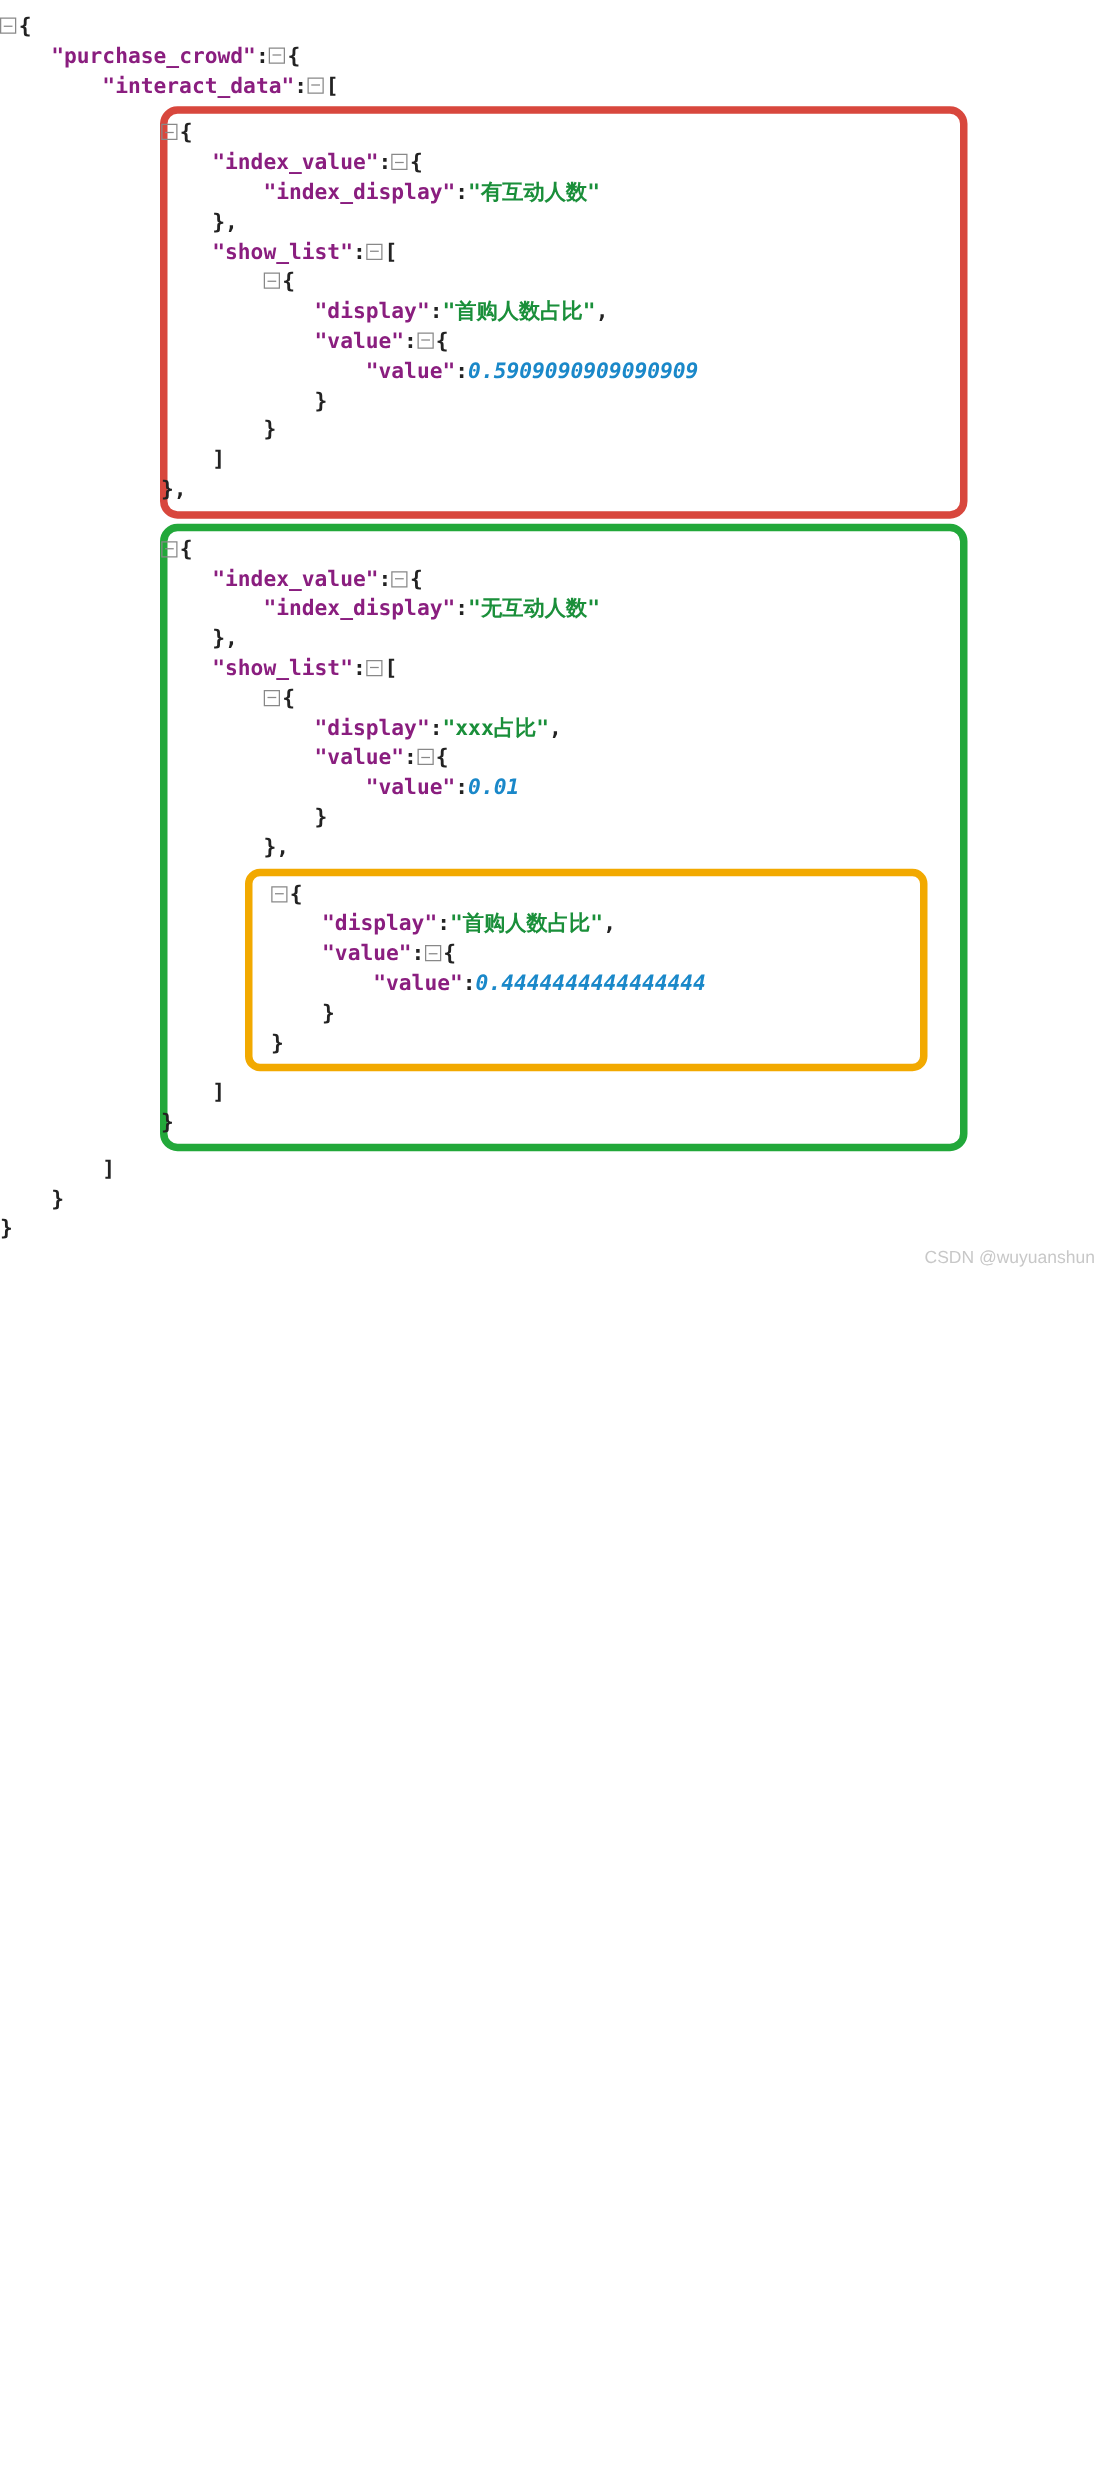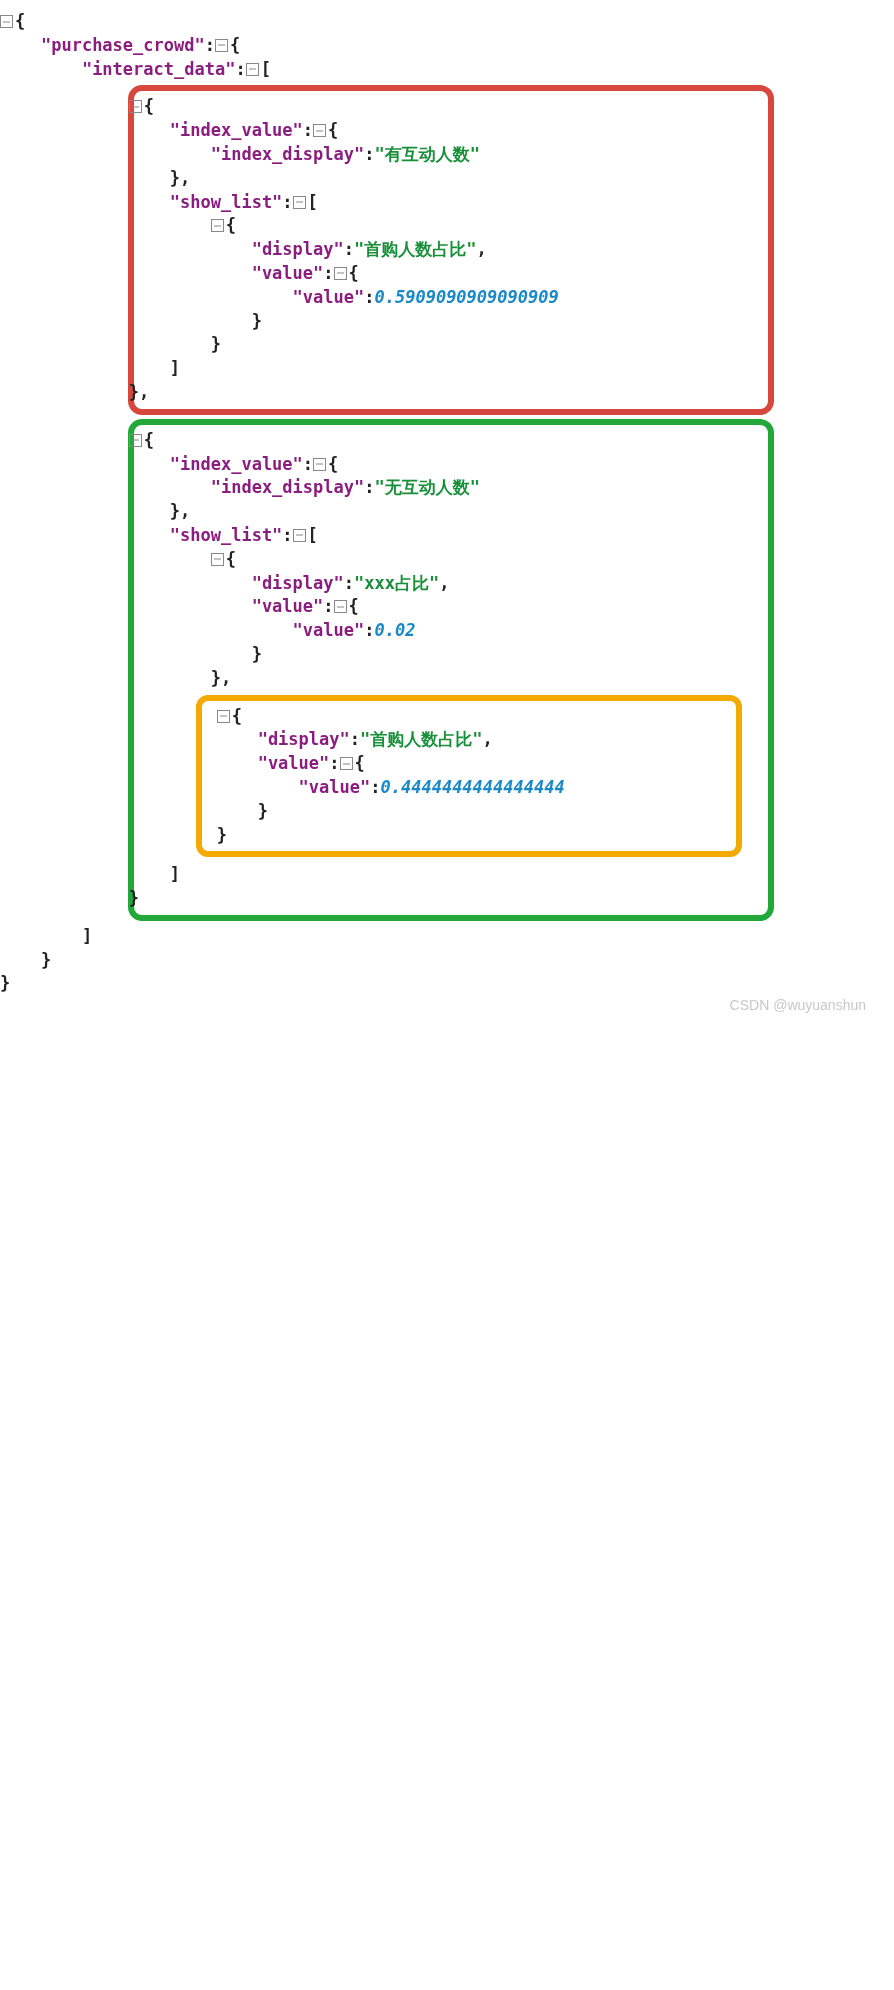--- a/index.html
+++ b/index.html
@@ -40,21 +40,21 @@
     padding: 4px 6px 4px 0;
     margin: 4px 120px 4px 128px;
   }
   .box-red    { border: 6px solid #d8473d; }
   .box-green  { border: 6px solid #22a83a; }
   .box-yellow { border: 6px solid #f2a900; margin: 4px 20px 6px 62px; border-radius: 12px; }
   .box .line { margin-left: -128px; }
   .box-yellow .line { margin-left: -190px; }
   .watermark {
     position: absolute;
-    right: 28px;
+    right: 18px;
     color: #c8c8c8;
     font-family: sans-serif;
     font-weight: 400;
     font-size: 14px;
   }
 </style>
 </head>
 <body>
 
 <div class="line"><span class="toggle"></span><span class="punct">{</span></div>
@@ -101,21 +101,21 @@
 <div class="line">                <span class="punct">},</span></div>
 
 <div class="line">                <span class="key">"show_list"</span><span class="punct">:</span><span class="toggle"></span><span class="punct">[</span></div>
 
 <div class="line">                    <span class="toggle"></span><span class="punct">{</span></div>
 
 <div class="line">                        <span class="key">"display"</span><span class="punct">:</span><span class="str">"xxx占比"</span><span class="punct">,</span></div>
 
 <div class="line">                        <span class="key">"value"</span><span class="punct">:</span><span class="toggle"></span><span class="punct">{</span></div>
 
-<div class="line">                            <span class="key">"value"</span><span class="punct">:</span><span class="num">0.02</span></div>
+<div class="line">                            <span class="key">"value"</span><span class="punct">:</span><span class="num">0.01</span></div>
 
 <div class="line">                        <span class="punct">}</span></div>
 
 <div class="line">                    <span class="punct">},</span></div>
 
   <div class="box box-yellow">
 <div class="line">                    <span class="toggle"></span><span class="punct">{</span></div>
 
 <div class="line">                        <span class="key">"display"</span><span class="punct">:</span><span class="str">"首购人数占比"</span><span class="punct">,</span></div>
 

